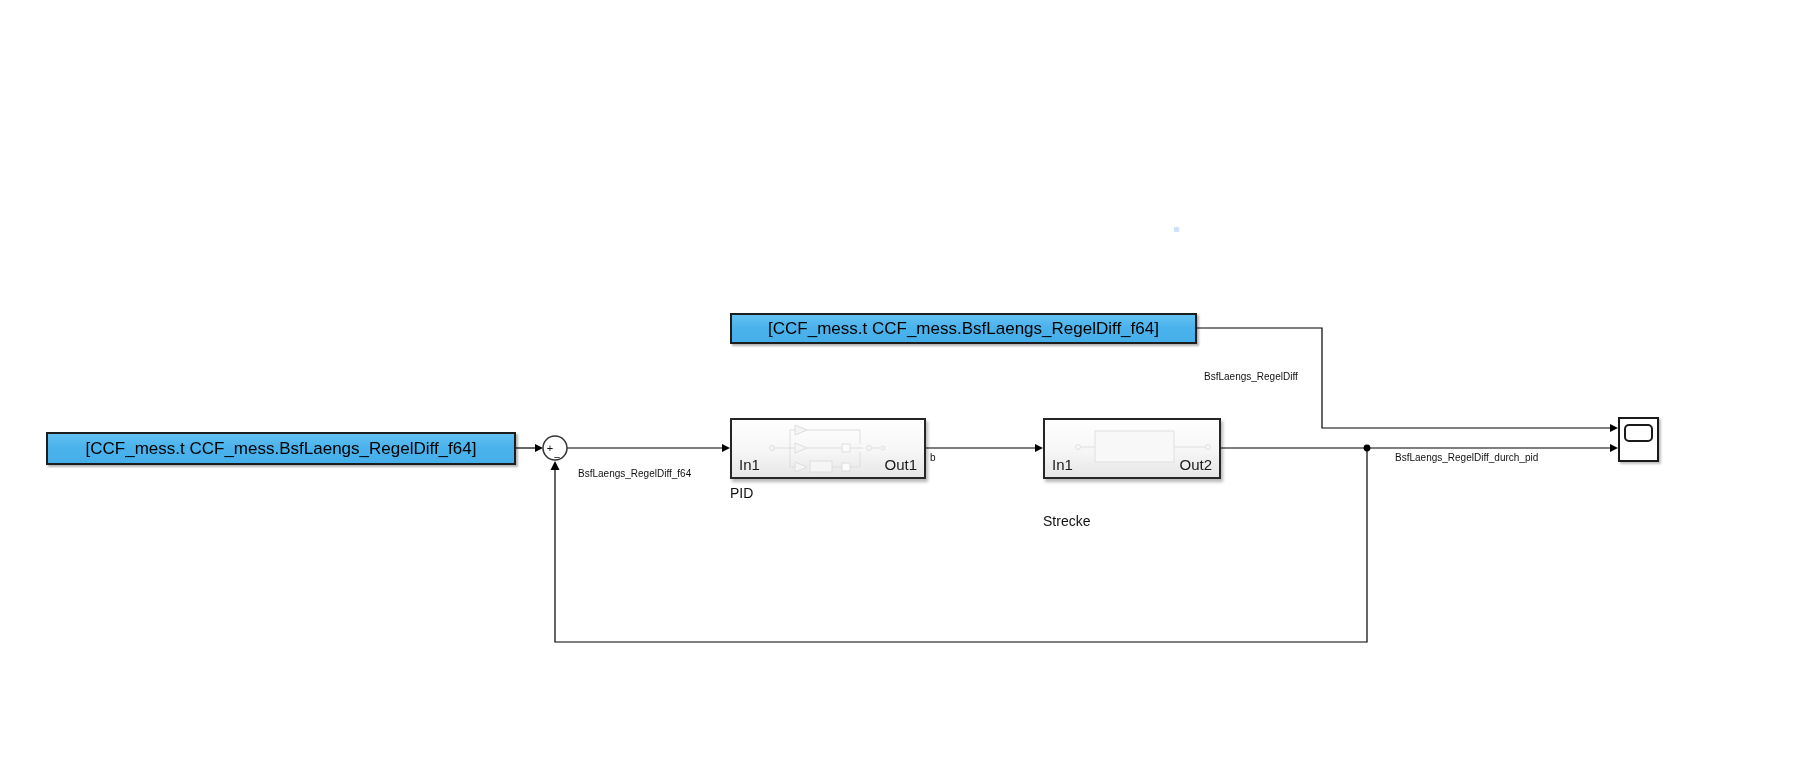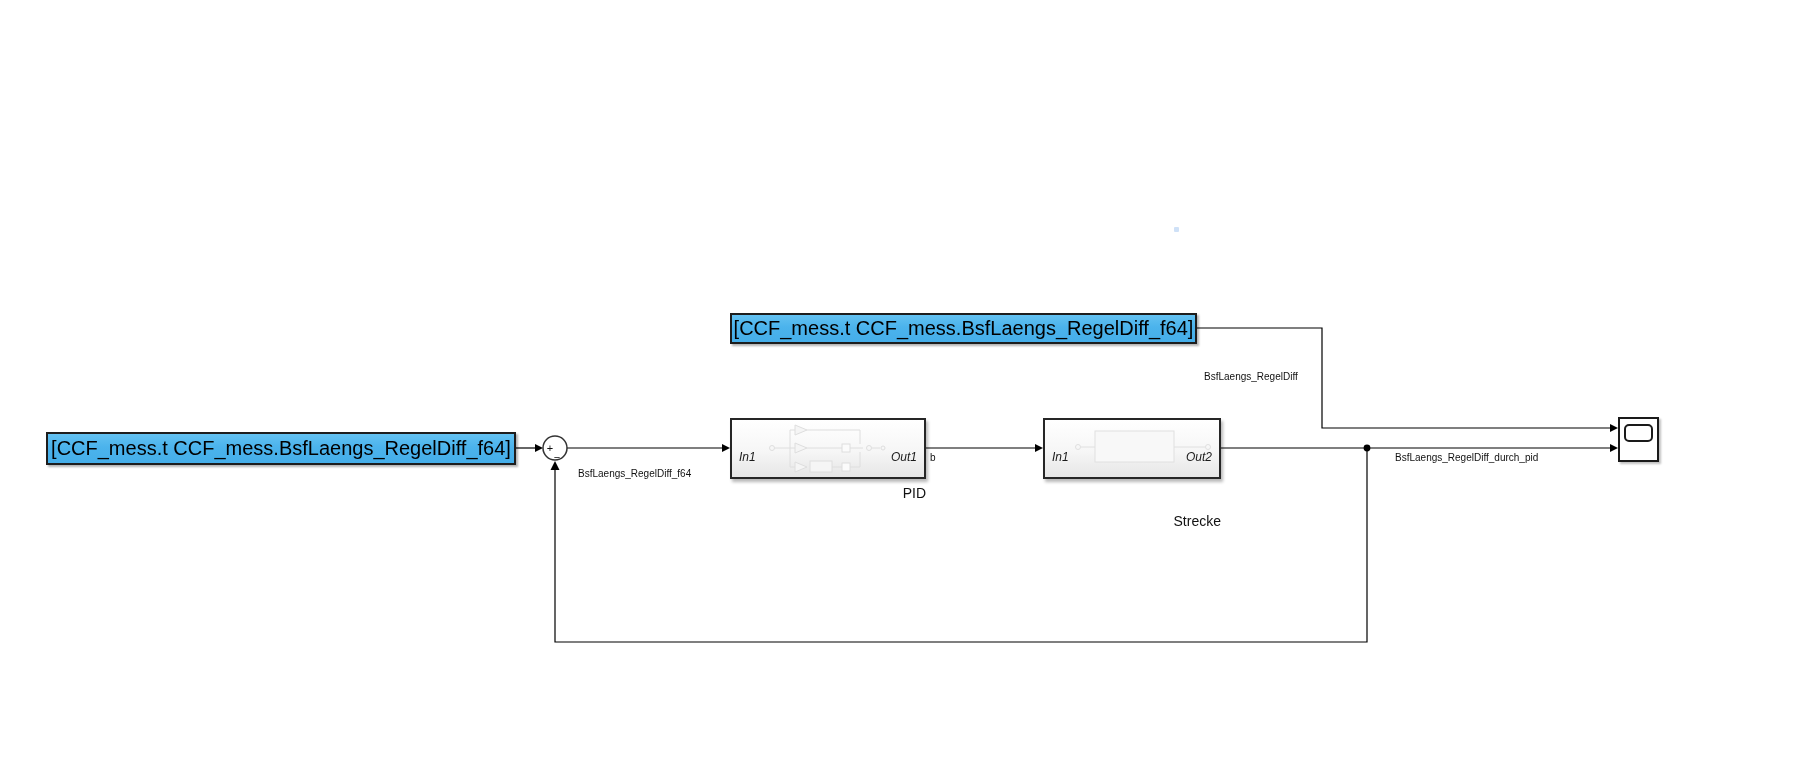--- a/index.html
+++ b/index.html
@@ -19,48 +19,48 @@
   }
   .from-block {
     position: absolute;
     display: flex;
     align-items: center;
     justify-content: center;
     background: linear-gradient(180deg, #63c1f1 0%, #4bb3ec 45%, #45aee9 100%);
     border: 2px solid #1d1d1d;
     box-shadow: 2px 2px 2px rgba(0,0,0,0.30);
     box-sizing: border-box;
-    font-size: 20px;
+    font-size: 17px;
     color: #000;
     z-index: 2;
     white-space: nowrap;
   }
   #from-left { left: 46px;  top: 432px; width: 470px; height: 33px; }
   #from-top  { left: 730px; top: 313px; width: 467px; height: 31px; }
   .subsystem {
     position: absolute;
     background: linear-gradient(180deg, #ffffff 0%, #f6f6f6 55%, #e6e6e6 100%);
     border: 2px solid #262626;
     box-shadow: 2px 3px 3px rgba(0,0,0,0.28);
     box-sizing: border-box;
     z-index: 2;
   }
   #pid-block     { left: 730px;  top: 418px; width: 196px; height: 61px; }
   #strecke-block { left: 1043px; top: 418px; width: 178px; height: 61px; }
   .port-label {
-    position: absolute; top: 8px; height: 100%;
+    position: absolute; top: 16px; height: 100%;
     display: flex; align-items: center;
-    font-size: 12px; color: #1a1a1a; z-index: 3; font-style: italic;
+    font-size: 15px; color: #1a1a1a; z-index: 3;
   }
   .port-in  { left: 7px; }
   .port-out { right: 7px; }
   .thumb { position: absolute; left: 0; top: 0; z-index: 1; }
   .block-name {
     position: absolute;
-    text-align: right;
+    text-align: left;
     font-size: 14px;
     color: #111;
     z-index: 2;
   }
   #pid-name     { left: 730px;  top: 485px; width: 196px; }
   #strecke-name { left: 1043px; top: 485px; width: 178px; margin-top: 28px; }
   .signal-label {
     position: absolute;
     font-size: 10px;
     color: #111;

